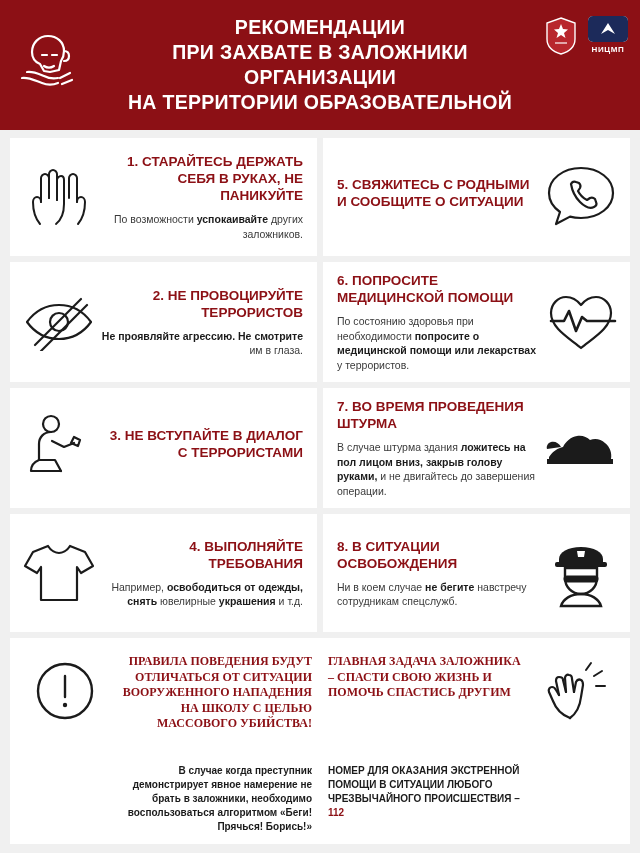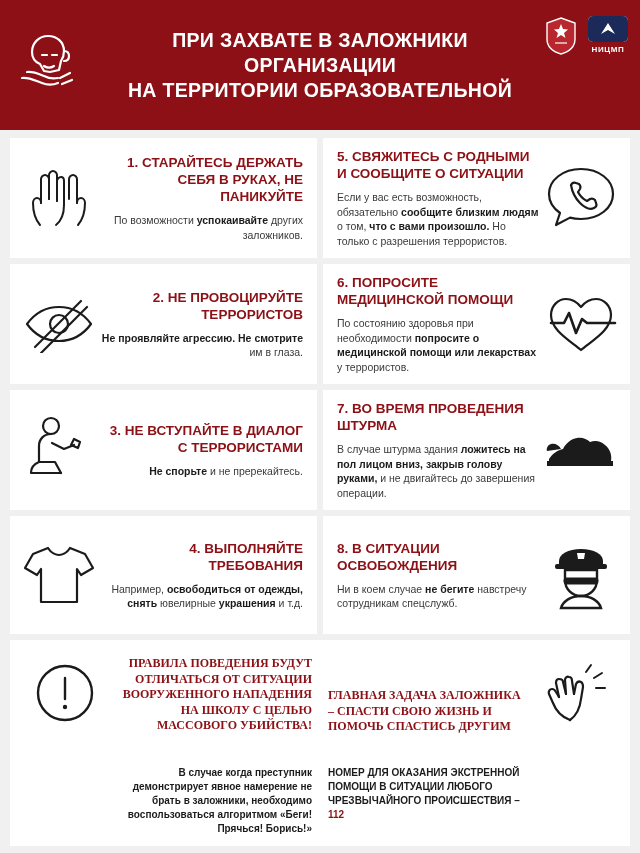--- a/index.html
+++ b/index.html
@@ -136,21 +136,21 @@
     font-family: Liberation Serif, serif;
   }
   .bottom-head {
     color: #8c1015;
     font-weight: bold;
     font-size: 12px;
     line-height: 15.5px;
     text-transform: uppercase;
   }
   .bottom-head.c1 { text-align: right; }
-  .bottom-head.c2 { text-align: left; margin-top: 32px; }
+  .bottom-head.c2 { text-align: left; }
 
   .bottom-foot {
     margin: 0 10px;
     background: #ffffff;
     display: flex;
     padding: 6px 12px 10px 12px;
   }
   .bottom-foot .fcol { flex: 1; padding: 0 8px; }
   .bottom-foot .fcol.spacer { flex: 0 0 86px; padding: 0; }
   .foot-text {
@@ -185,20 +185,21 @@
         <path d="M50 29c3 0 5 2 5 5s-2 5-5 5"></path>
         <path d="M28 33h5M38 33h5"></path>
         <path d="M30 44c3 2 7 2 10 0"></path>
         <path d="M13 50c6-1 12 2 17 4 4 2 9 3 14 2"></path>
         <path d="M8 56c7-1 14 3 20 5 5 2 11 2 16 0"></path>
         <path d="M46 56l10-5M48 62l10-4"></path>
       </svg>
     </div>
 
     <div class="header-title">
+      <div>РЕКОМЕНДАЦИИ</div>
       <div>ПРИ ЗАХВАТЕ В ЗАЛОЖНИКИ</div>
       <div>ОРГАНИЗАЦИИ</div>
       <div>НА ТЕРРИТОРИИ ОБРАЗОВАТЕЛЬНОЙ</div>
     </div>
 
     <div class="logos">
       <div class="logo-emblem">
         <svg viewBox="0 0 34 40" width="34" height="40">
           <path d="M17 2 L31 7 v16 c0 9-7 13-14 15 C10 36 3 32 3 23 V7 Z" fill="#b8272d" stroke="#ffffff" stroke-width="1.4"></path>
           <path d="M17 8 l2 5 5 .5 -4 3.5 1.5 5 -4.5-3 -4.5 3 1.5-5 -4-3.5 5-.5z" fill="#ffffff"></path>
@@ -233,21 +234,20 @@
         </div>
         <div class="txt">
           <div class="item-title">1. СТАРАЙТЕСЬ ДЕРЖАТЬ СЕБЯ В РУКАХ, НЕ ПАНИКУЙТЕ</div>
           <div class="item-body">По возможности <b>успокаивайте</b> других заложников.</div>
         </div>
       </div>
 
       <div class="cell left-align">
         <div class="txt">
           <div class="item-title">5. СВЯЖИТЕСЬ С РОДНЫМИ И СООБЩИТЕ О СИТУАЦИИ</div>
-          <div class="item-body">Если у вас есть возможность, обязательно <b>сообщите близким людям</b> о том, <b>что с вами произошло.</b> Но только с разрешения террористов.</div>
         </div>
         <div class="icon">
           <svg viewBox="0 0 76 70" width="76" height="70" fill="none" stroke="#1b1b1b" stroke-width="2.2" stroke-linecap="round" stroke-linejoin="round">
             <path d="M38 6c18 0 32 11 32 25S56 56 38 56c-4 0-8-.5-11-1.4L13 62l4-12C10 45 6 38 6 31 6 17 20 6 38 6z"></path>
             <path d="M28 22c1-2 3-3 5-2l3 1c1 1 2 3 1 5l-2 3c2 4 5 7 9 9l3-2c2-1 4 0 5 1l1 3c1 2 0 4-2 5-4 2-9 0-14-5s-8-12-9-18z"></path>
           </svg>
         </div>
       </div>
     </div>
 
@@ -288,21 +288,20 @@
             <circle cx="30" cy="13" r="8"></circle>
             <path d="M30 21c-7 0-12 5-12 12v16"></path>
             <path d="M18 49c-5 2-8 6-8 11h30"></path>
             <path d="M18 49h16l6 11"></path>
             <path d="M31 30l12 6 10-4"></path>
             <path d="M53 26l6 3-2 6-7-3z"></path>
           </svg>
         </div>
         <div class="txt">
           <div class="item-title">3. НЕ ВСТУПАЙТЕ В ДИАЛОГ С ТЕРРОРИСТАМИ</div>
-          <div class="item-body"><b>Не спорьте</b> и не пререкайтесь.</div>
         </div>
       </div>
 
       <div class="cell left-align">
         <div class="txt">
           <div class="item-title">7. ВО ВРЕМЯ ПРОВЕДЕНИЯ ШТУРМА</div>
           <div class="item-body">В случае штурма здания <b>ложитесь на пол лицом вниз, закрыв голову руками,</b> и не двигайтесь до завершения операции.</div>
         </div>
         <div class="icon">
           <svg viewBox="0 0 80 50" width="80" height="50">

